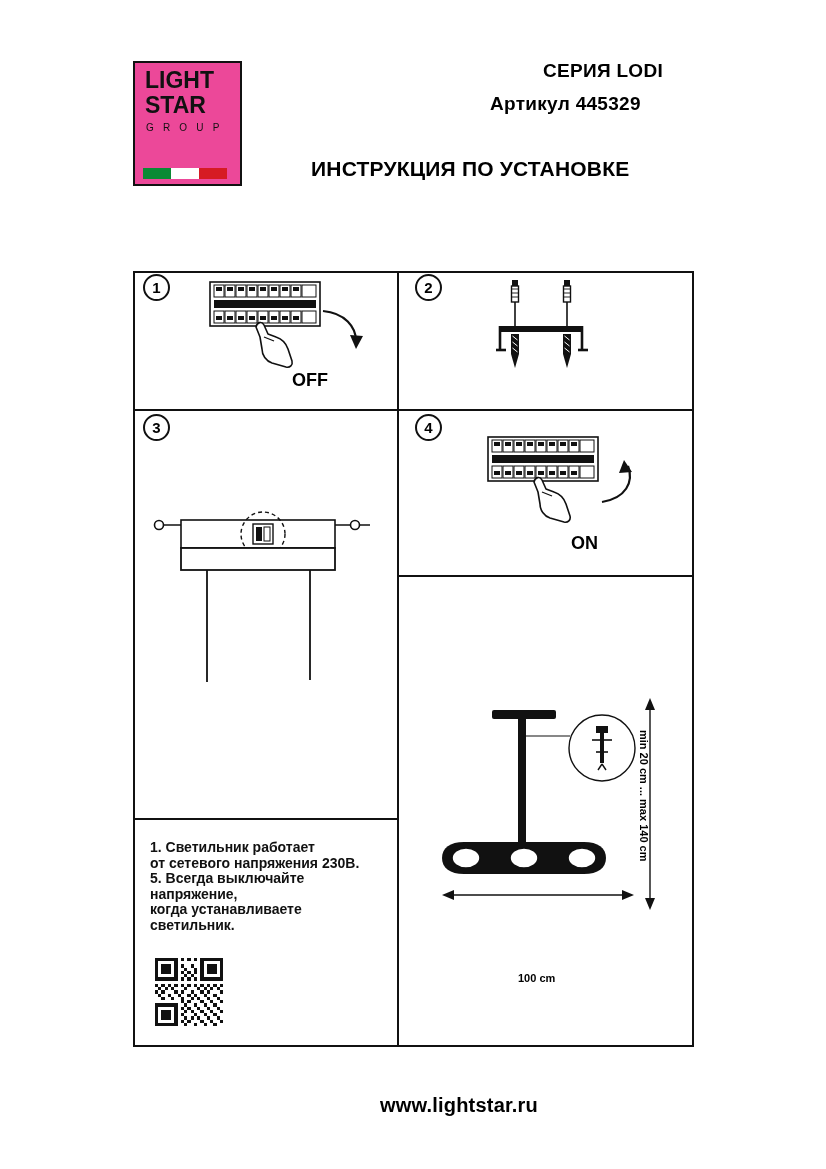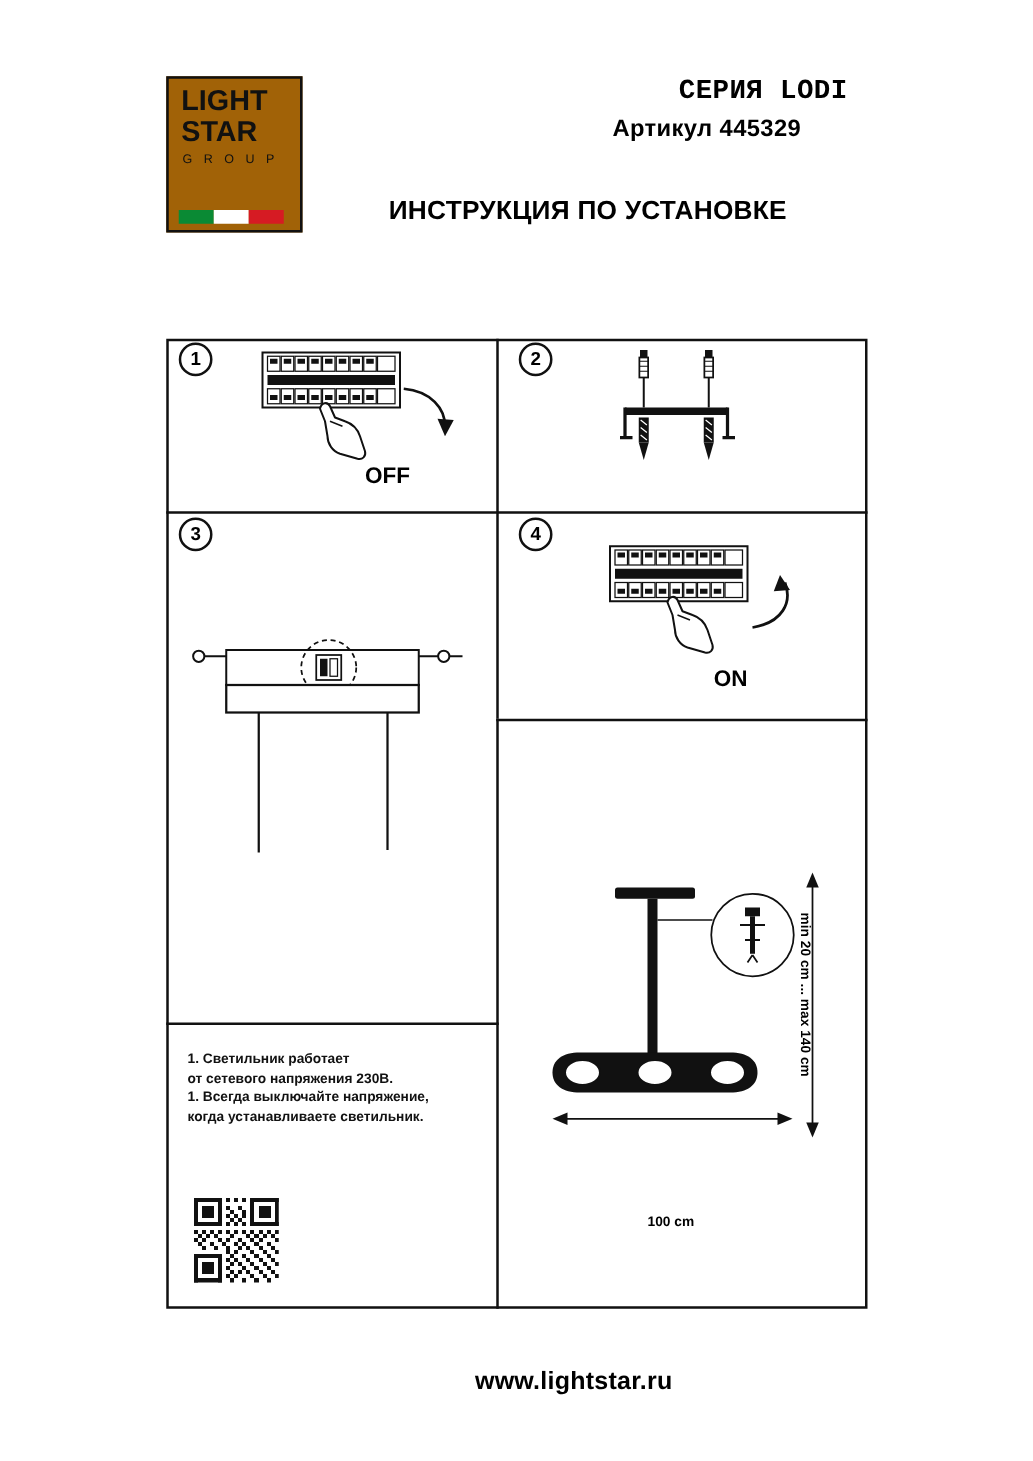--- a/index.html
+++ b/index.html
@@ -22,21 +22,21 @@
     left: 0; top: 0;
     width: 826px;
     height: 230px;
   }
   .logo-box {
     position: absolute;
     left: 133px;
     top: 61px;
     width: 109px;
     height: 125px;
-    background: #a16207;
+    background: #ec4899;
     border: 2px solid #111;
     box-sizing: border-box;
   }
   .logo-inner {
     position: absolute;
     left: 6px; top: 5px;
     width: 97px; height: 113px;
   }
   .logo-line {
     font-family: "Liberation Sans", sans-serif;
@@ -66,24 +66,23 @@
   }
   .logo-flag span { display: block; height: 100%; }
   .flag-g { flex: 1; background: #0a8a34; }
   .flag-w { flex: 1; background: #ffffff; }
   .flag-r { flex: 1; background: #d61b23; }
 
   .series-line {
     position: absolute;
     left: 543px;
     top: 60px;
-    font-size: 22px;
+    font-size: 19px;
     font-weight: bold;
     letter-spacing: 0.3px;
-    font-family: Liberation Mono, monospace;
   }
   .article-line {
     position: absolute;
     left: 490px;
     top: 93px;
     font-size: 19px;
     font-weight: bold;
     letter-spacing: 0.3px;
   }
   .title-line1 {
@@ -157,21 +156,21 @@
     left: 571px; top: 533px;
     font-size: 18px; font-weight: bold;
   }
 
   
   .notes {
     position: absolute;
     left: 150px;
     top: 840px;
     width: 230px;
-    font-size: 11px;
+    font-size: 14px;
     line-height: 15.5px;
     font-weight: bold;
     color: #111;
   }
   .art-code {
     position: absolute;
     left: 155px;
     top: 921px;
     font-size: 16px;
     font-weight: bold;
@@ -463,21 +462,21 @@
     <path d="M214 205 L202 200 L202 210 Z" fill="#111"></path>
   </svg>
 </div>
 
 <div class="dim-vert-label">min 20 cm ... max 140 cm</div>
 <div class="dim-horiz-label">100 cm</div>
 
 <div class="notes">
   <div>1. Светильник работает</div>
   <div>от сетевого напряжения 230В.</div>
-  <div>1. Всегда выключайте напряжение,</div>
+  <div>5. Всегда выключайте напряжение,</div>
   <div>когда устанавливаете светильник.</div>
 </div>
 
 <div class="art-code">723317</div>
 
 <div class="qr">
   <svg width="68" height="68" viewBox="0 0 21 21" shape-rendering="crispEdges">
     <rect width="21" height="21" fill="#fff"></rect>
     <g fill="#111">
 

